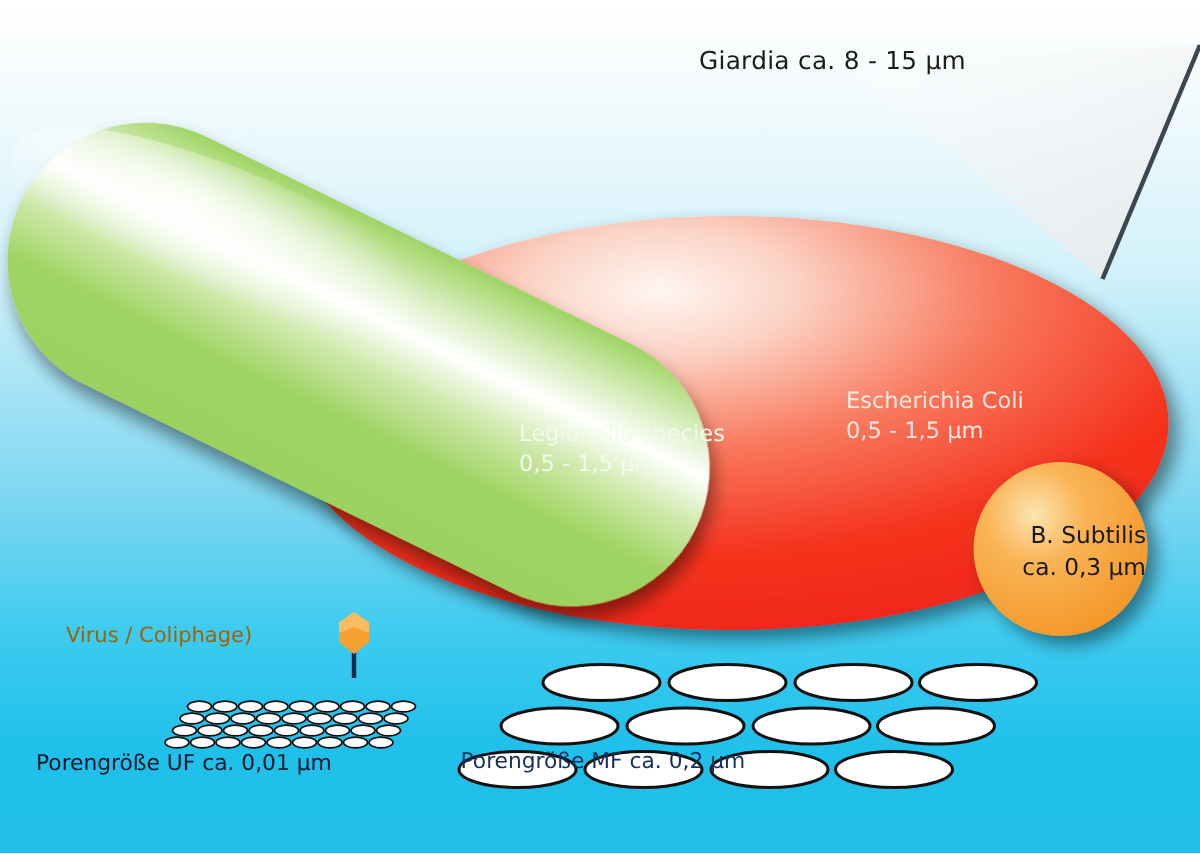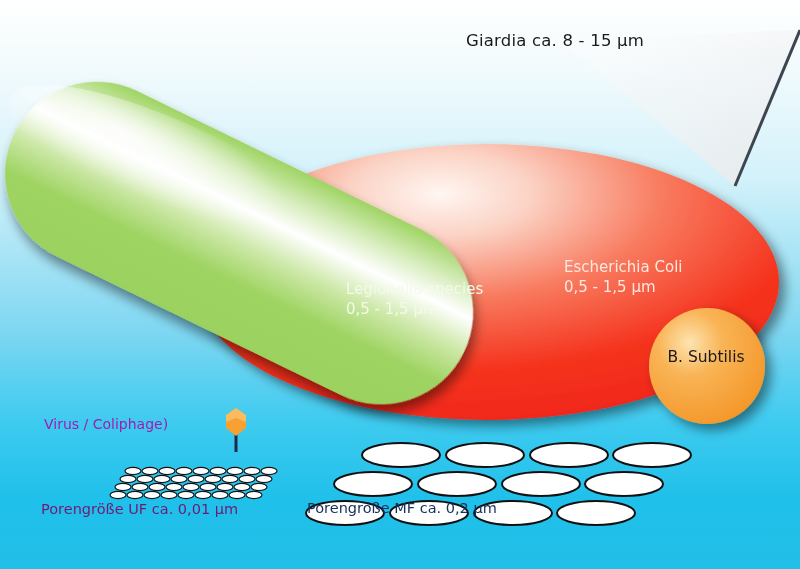--- a/index.html
+++ b/index.html
@@ -6,23 +6,23 @@
   body { width:800px; height:569px; overflow:hidden; position:relative;
     font-family: "DejaVu Sans", "Liberation Sans", sans-serif; }
   .bg { position:absolute; inset:0;
     background: linear-gradient(to bottom, #ffffff 0px, #f4fbfd 60px, #d2f1fa 180px, #7fd7f1 330px, #3fcbf0 420px, #1fc0ea 500px, #22bfe8 569px); }
   svg.scene { position:absolute; left:0; top:0; }
   .txt { position:absolute; white-space:nowrap; line-height:1.18; }
   .legend { left:466px; top:31px; font-size:16.5px; color:#1a1a1a; letter-spacing:0.2px; }
   .legend div { height:20.5px; }
   .legion { left:303px; top:279px; font-size:15px; color:#f3fae9; line-height:20px;margin-left:43px; }
   .ecoli { left:564px; top:257px; font-size:15px; color:#fde8e2; line-height:20px; }
-  .subt { left:648px; top:347px; font-size:15.5px; color:#1a1a1a; line-height:21px; text-align:center; width:116px; }
-  .virus-lbl { left:44px; top:416px; font-size:14px; color:#a21caf; }
-  .uf-lbl { left:24px; top:501px; font-size:14.5px; color:#701a75;margin-left:17px; }
+  .subt { left:648px; top:347px; font-size:15.5px; color:#1a1a1a; line-height:21px; text-align:right; width:116px; }
+  .virus-lbl { left:44px; top:416px; font-size:14px; color:#a16207; }
+  .uf-lbl { left:24px; top:501px; font-size:14.5px; color:#0f172a; }
   .mf-lbl { left:307px; top:500px; font-size:14.5px; color:#15305a; }
 </style>
 </head>
 <body>
 
 <div class="bg"></div>
 
 <svg class="scene" width="800" height="569" viewBox="0 0 800 569">
   <defs>
     <radialGradient id="redGrad" cx="0.42" cy="0.18" r="0.85">
@@ -154,17 +154,18 @@
   <div>0,5 - 1,5 µm</div>
 </div>
 
 <div class="txt ecoli">
   <div>Escherichia Coli</div>
   <div>0,5 - 1,5 µm</div>
 </div>
 
 <div class="txt subt">
   <div>B. Subtilis</div>
+  <div>ca. 0,3 µm</div>
 </div>
 
 <div class="txt virus-lbl">Virus / Coliphage)</div>
 <div class="txt uf-lbl">Porengröße UF ca. 0,01 µm</div>
 <div class="txt mf-lbl">Porengröße MF ca. 0,2 µm</div>
 
 </body></html>

